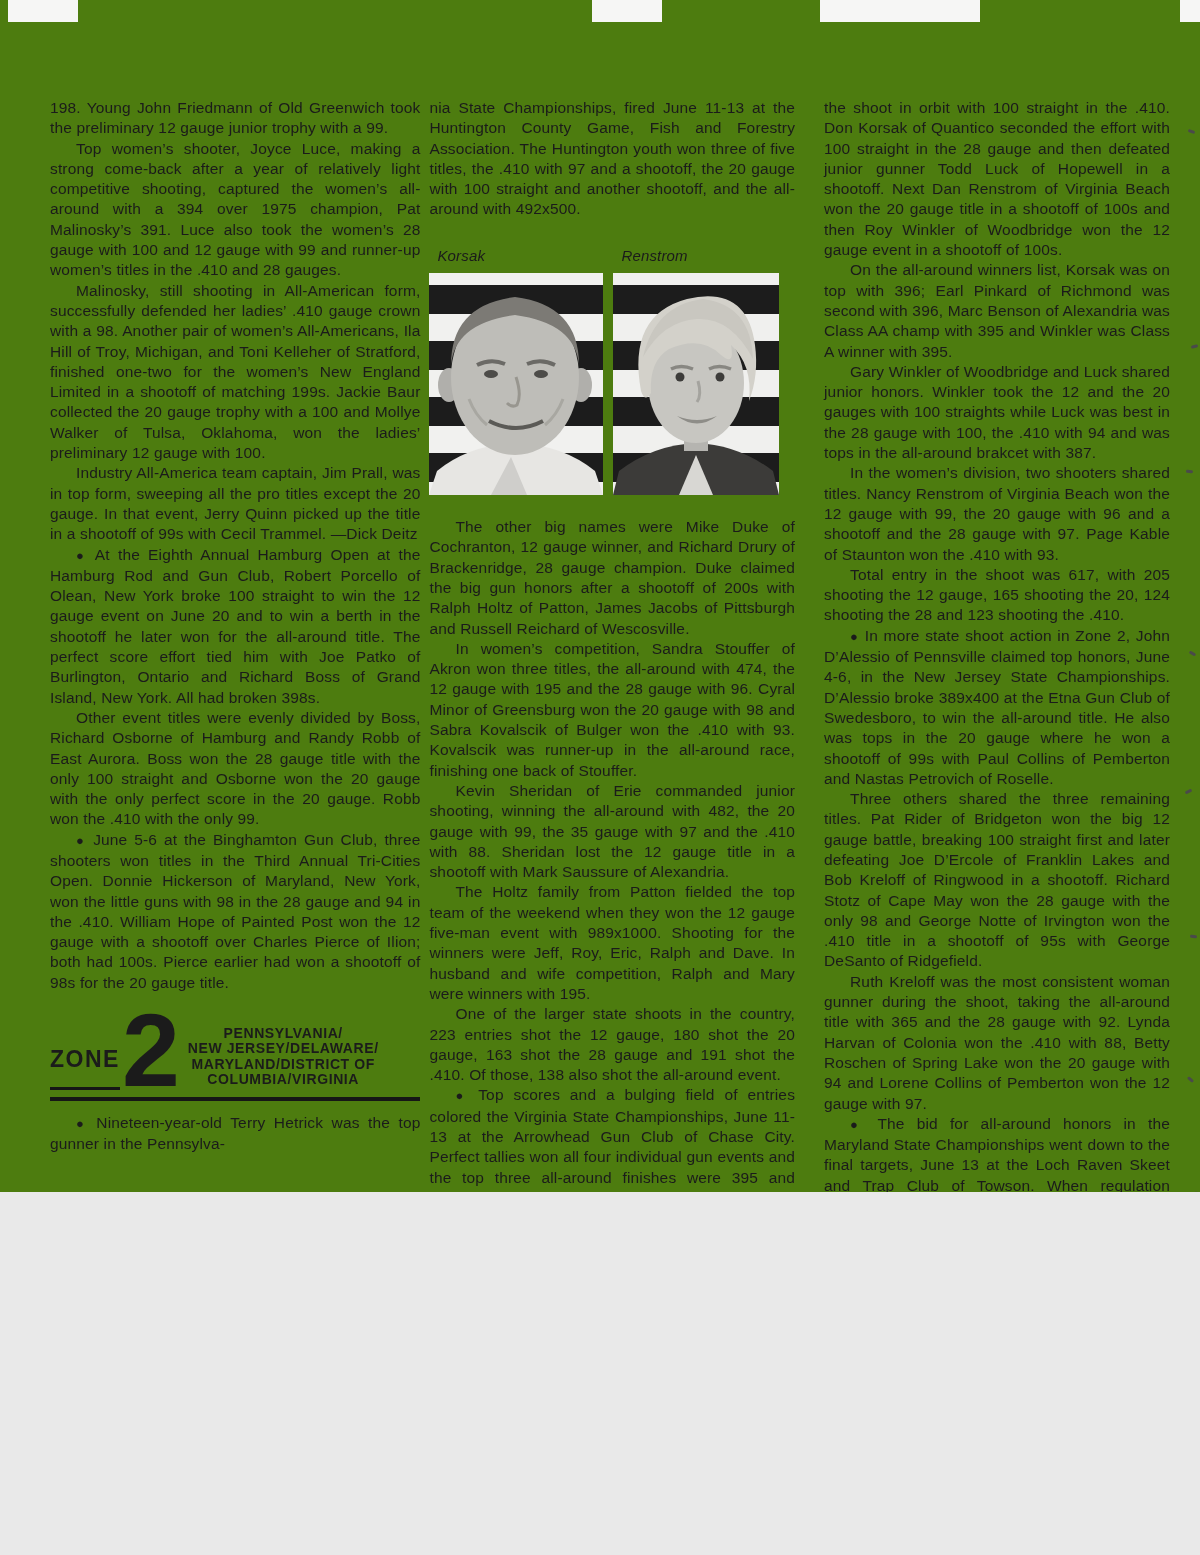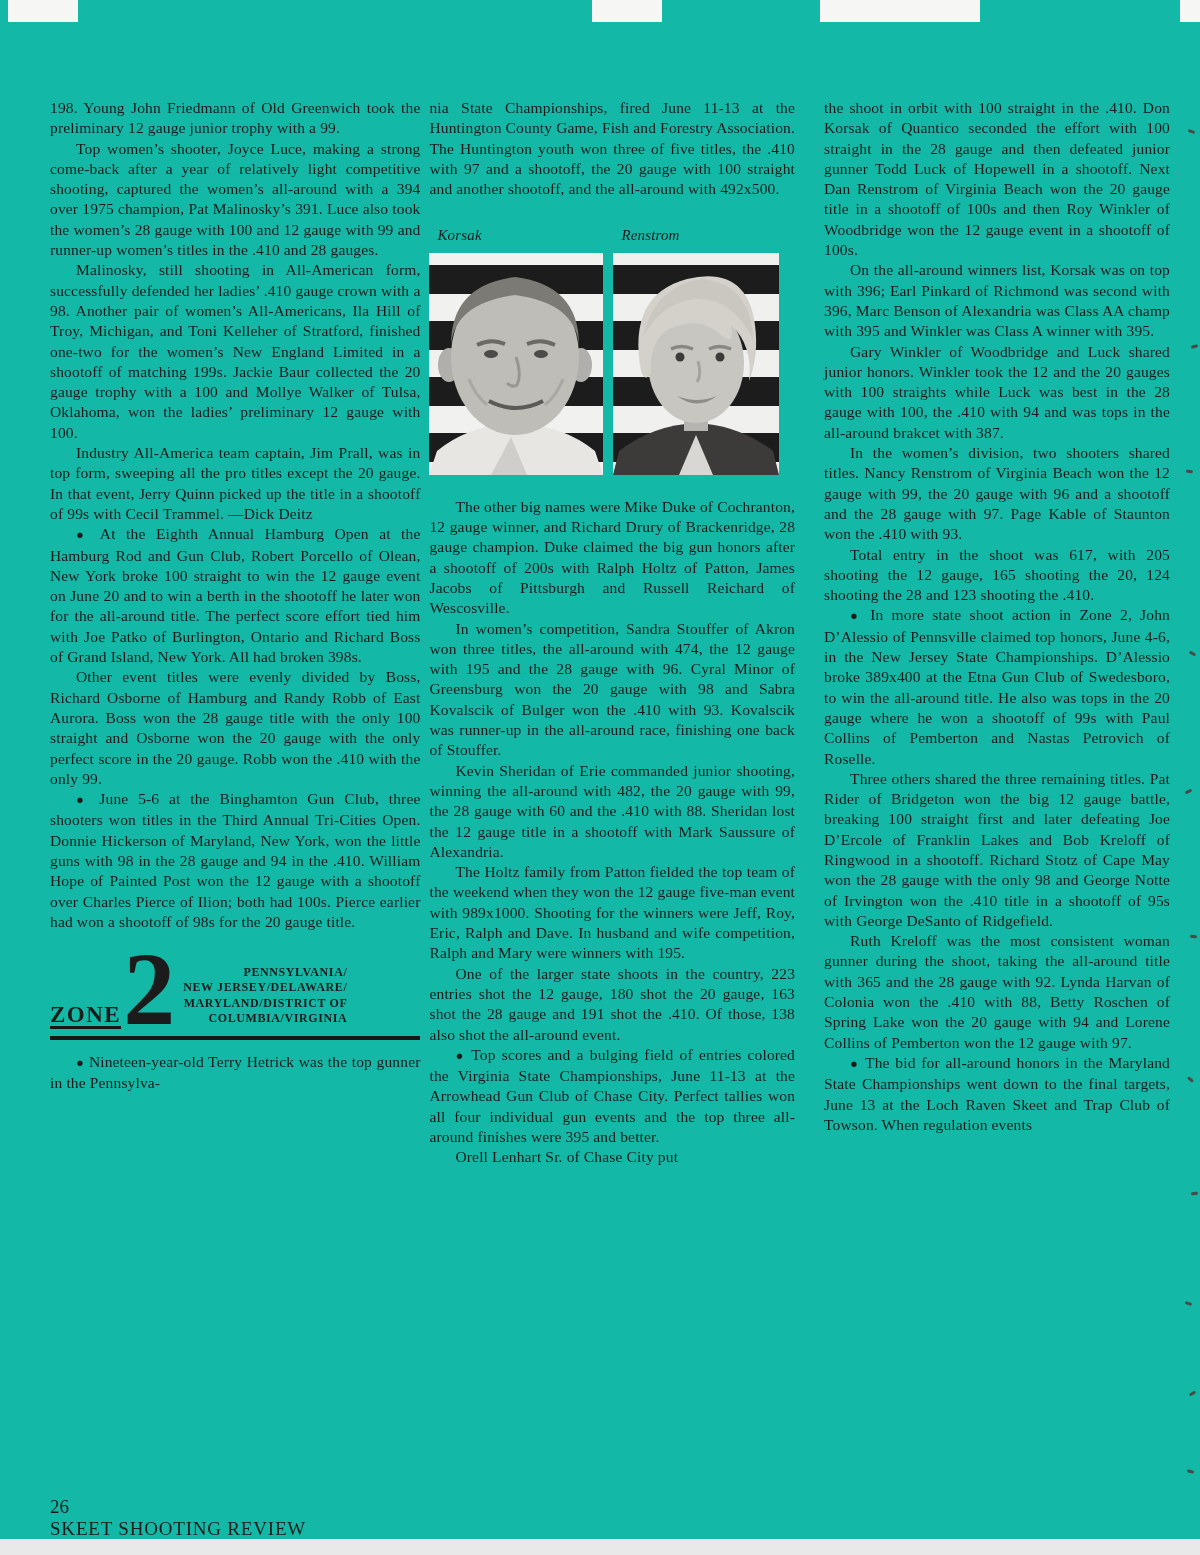--- a/index.html
+++ b/index.html
@@ -1,42 +1,42 @@
 <!DOCTYPE html>
 <html><head>
 <meta charset="utf-8">
 <style>
   html,body{margin:0;padding:0;background:#e9e9e9;}
   .page{
-    position:relative;width:1200px;height:1539px;margin:0 auto;
-    background:#14b8a6;color:#1b1b1b;overflow:hidden;
-    font-family:Liberation Serif, serif;
+    position:relative;width:1200px;height:1192px;margin:0 auto;
+    background:#4d7c0f;color:#1b1b1b;overflow:hidden;
+    font-family:Liberation Sans, sans-serif;
   }
   
   .top-artifacts div{position:absolute;top:0;height:22px;background:#f6f6f5;}
   
   .edge-marks i{position:absolute;width:7px;height:3px;background:#4a4a4a;border-radius:2px;display:block;}
   
   .columns{
     position:absolute;left:50px;top:98px;width:1120px;
     display:flex;
   }
   .col{text-align:justify;font-size:15.5px;line-height:20.3px;letter-spacing:.15px;}
   .col-left{width:378px;margin-right:9px;}
   .col-middle{width:373px;margin-right:7px;}
   .col-right{width:353px;margin-left:22px;}
   .col p{margin:0;text-indent:26px;}
   .col p.no-indent{text-indent:0;}
   .bullet{font-size:13px;letter-spacing:0;}
   
   .zone-badge{margin:20px 0 12px;}
   .zone-row{display:flex;align-items:flex-end;}
-  .zone-word{font-size:23px;font-weight:bold;letter-spacing:1.5px;border-bottom:3px solid #161616;padding-bottom:0;line-height:1;}
+  .zone-word{font-size:23px;font-weight:bold;letter-spacing:1.5px;border-bottom:3px solid #161616;padding-bottom:16px;line-height:1;}
   .zone-num{font-size:104px;font-weight:bold;line-height:.72;margin:0 10px 2px 2px;letter-spacing:-2px;}
-  .zone-regions{font-size:12px;font-weight:bold;line-height:15.2px;letter-spacing:.6px;padding-bottom:3px;text-align:right;text-indent:0;}
+  .zone-regions{font-size:14px;font-weight:bold;line-height:15.2px;letter-spacing:.6px;padding-bottom:3px;text-align:center;text-indent:0;}
   .zone-rule{height:4px;background:#161616;margin-top:7px;}
   
   .photo-captions{display:flex;font-style:italic;font-size:15px;margin:26px 8px 7px;text-align:left;}
   .photo-captions span{display:block;text-indent:0;}
   .caption-1{width:184px;}
   .photos{display:flex;margin-bottom:22px;}
   .photos svg{display:block;}
   .photo-gap{width:10px;}
   
   .footer{position:absolute;left:50px;top:1496px;width:1120px;display:flex;justify-content:space-between;align-items:baseline;flex-direction:column;}
@@ -153,21 +153,21 @@
             <circle cx="107" cy="104" r="4.5" fill="#3d3c3a"></circle>
             <path d="M85,108 Q89,122 84,129" stroke="#a4a39e" stroke-width="3" fill="none"></path>
             <path d="M64,143 Q84,151 104,143 Q84,158 64,143 Z" fill="#8e8d88"></path>
           </svg>
         </div>
       </div>
 
       <div>
           <p>The other big names were Mike Duke of Cochranton, 12 gauge winner, and Richard Drury of Brackenridge, 28 gauge champion. Duke claimed the big gun honors after a shootoff of 200s with Ralph Holtz of Patton, James Jacobs of Pittsburgh and Russell Reichard of Wescosville.</p>
           <p>In women’s competition, Sandra Stouffer of Akron won three titles, the all-around with 474, the 12 gauge with 195 and the 28 gauge with 96. Cyral Minor of Greensburg won the 20 gauge with 98 and Sabra Kovalscik of Bulger won the .410 with 93. Kovalscik was runner-up in the all-around race, finishing one back of Stouffer.</p>
-          <p>Kevin Sheridan of Erie commanded junior shooting, winning the all-around with 482, the 20 gauge with 99, the 28 gauge with 60 and the .410 with 88. Sheridan lost the 12 gauge title in a shootoff with Mark Saussure of Alexandria.</p>
+          <p>Kevin Sheridan of Erie commanded junior shooting, winning the all-around with 482, the 20 gauge with 99, the 35 gauge with 97 and the .410 with 88. Sheridan lost the 12 gauge title in a shootoff with Mark Saussure of Alexandria.</p>
           <p>The Holtz family from Patton fielded the top team of the weekend when they won the 12 gauge five-man event with 989x1000. Shooting for the winners were Jeff, Roy, Eric, Ralph and Dave. In husband and wife competition, Ralph and Mary were winners with 195.</p>
           <p>One of the larger state shoots in the country, 223 entries shot the 12 gauge, 180 shot the 20 gauge, 163 shot the 28 gauge and 191 shot the .410. Of those, 138 also shot the all-around event.</p>
           <p><span class="bullet">●</span> Top scores and a bulging field of entries colored the Virginia State Championships, June 11-13 at the Arrowhead Gun Club of Chase City. Perfect tallies won all four individual gun events and the top three all-around finishes were 395 and better.</p>
           <p>Orell Lenhart Sr. of Chase City put</p>
         </div>
     </div>
 
     <div class="col col-right">
       <div>
           <p class="no-indent">the shoot in orbit with 100 straight in the .410. Don Korsak of Quantico seconded the effort with 100 straight in the 28 gauge and then defeated junior gunner Todd Luck of Hopewell in a shootoff. Next Dan Renstrom of Virginia Beach won the 20 gauge title in a shootoff of 100s and then Roy Winkler of Woodbridge won the 12 gauge event in a shootoff of 100s.</p>

